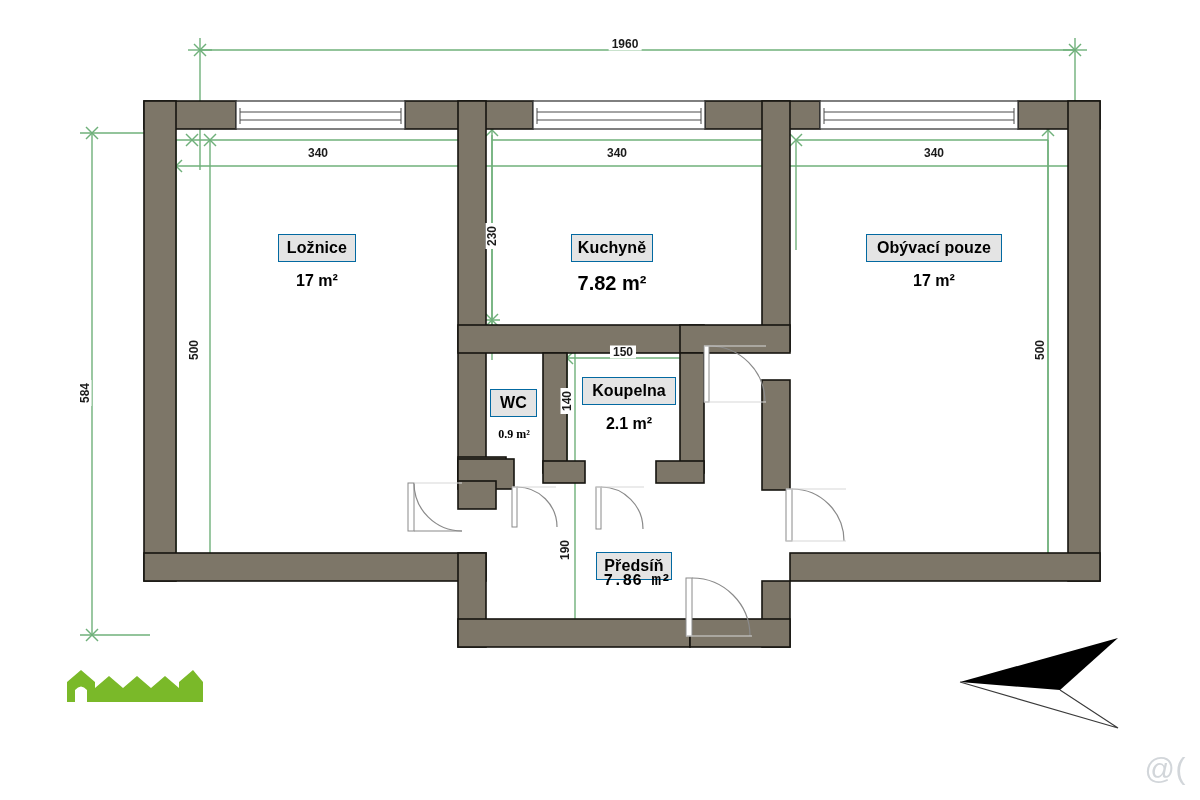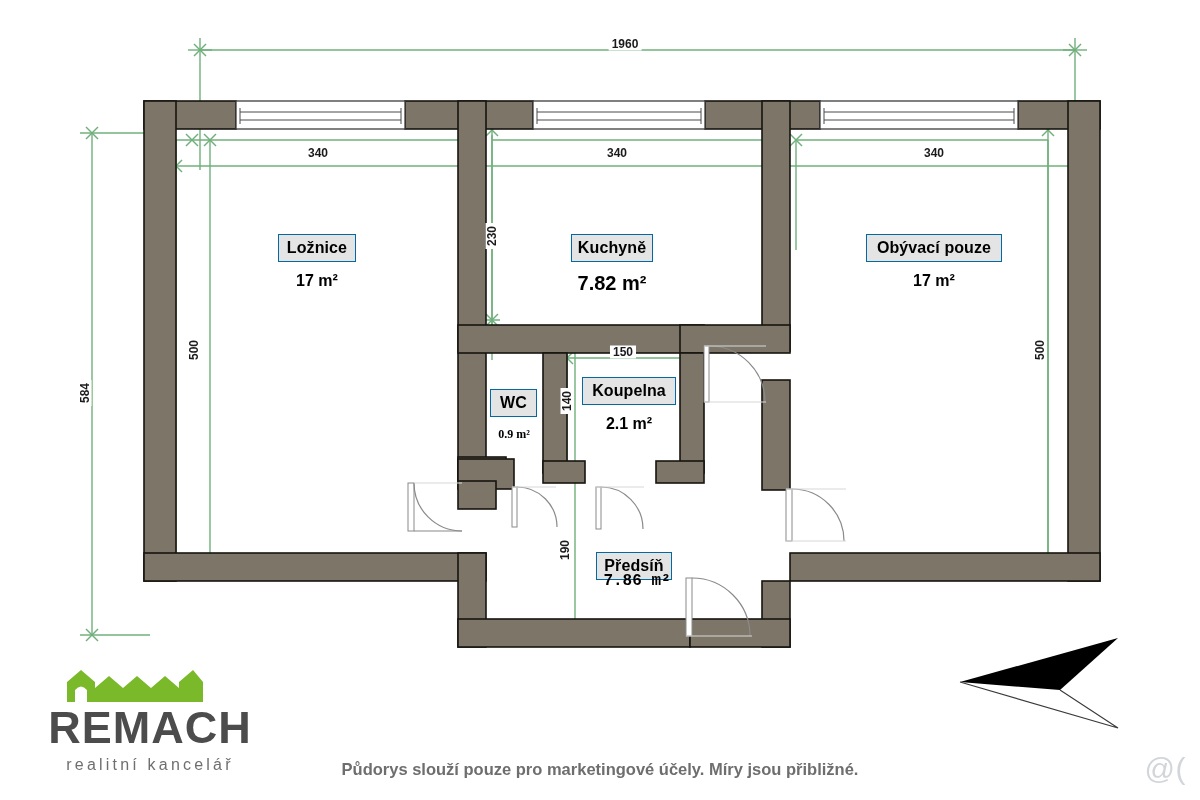--- a/index.html
+++ b/index.html
@@ -386,23 +386,20 @@
 
         <path d="M30,20 L44,8 L58,20 L58,34 L30,34 Z M37,34 L37,28 Q44,22 51,28 L51,34 Z"></path>
 
         <path d="M58,20 L72,8 L86,20 L86,34 L58,34 Z M65,34 L65,28 Q72,22 79,28 L79,34 Z"></path>
 
         <path d="M86,20 L100,8 L114,20 L114,34 L86,34 Z M93,34 L93,28 Q100,22 107,28 L107,34 Z"></path>
 
         <path d="M114,14 L128,2 L138,14 L138,34 L114,34 Z M120,34 L120,22 Q126,15 132,22 L132,34 Z"></path>
       </g>
     </svg>
-    <div id="logo-wordmark">REMACH</div>
-    <div id="logo-tagline">realitní kancelář</div>
   </div>
 
-  <div id="disclaimer">Půdorys slouží pouze pro marketingové účely. Míry jsou přibližné.</div>
 
   <div id="watermark">
     <span class="wm-glyph">@(</span>
   </div>
 
 </div>
 
 </body></html>

